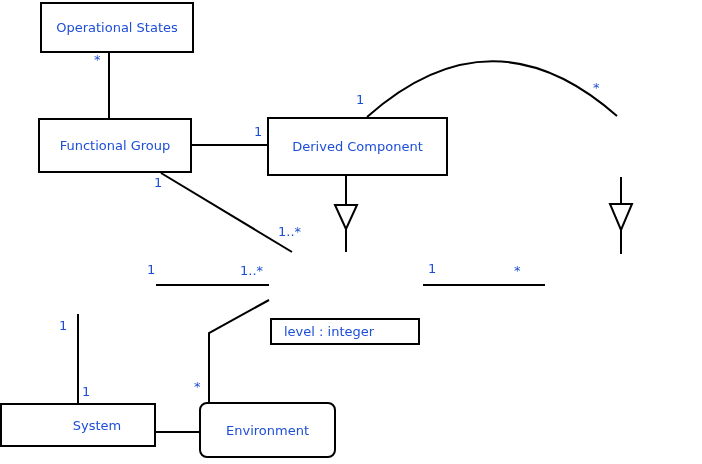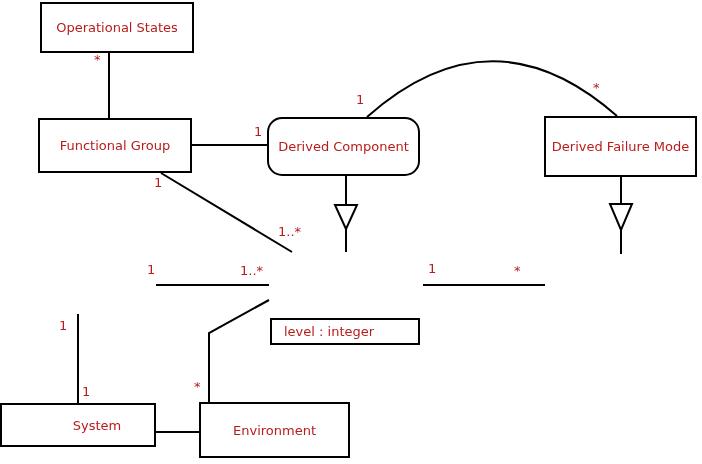--- a/index.html
+++ b/index.html
@@ -2,21 +2,21 @@
 <html><head>
 <meta charset="utf-8">
 <style>
   html, body { margin: 0; padding: 0; background: #ffffff; }
   .canvas {
     position: relative;
     width: 702px;
     height: 464px;
     background: #ffffff;
     font-family: "DejaVu Sans", sans-serif;
-    color: #b91c1c;
+    color: #1d4ed8;
     overflow: hidden;
   }
   svg.wires {
     position: absolute;
     left: 0; top: 0;
     width: 702px; height: 464px;
   }
   svg.wires .wire {
     stroke: #000000;
     stroke-width: 2;
@@ -44,28 +44,28 @@
   }
   .mult {
     position: absolute;
     font-size: 13px;
     line-height: 13px;
     white-space: nowrap;
   }
   
   #n-operational-states { left: 40px;  top: 2px;   width: 154px; height: 51px; }
   #n-functional-group   { left: 38px;  top: 118px; width: 154px; height: 55px; }
-  #n-derived-component  { left: 267px; top: 117px; width: 153px; height: 59px; border-radius: 15px; }
+  #n-derived-component  { left: 267px; top: 117px; width: 181px; height: 59px; }
   #n-derived-failure-mode { left: 544px; top: 116px; width: 153px; height: 61px; }
   #n-parts-list         { left: 1px;   top: 255px; width: 155px; height: 59px; }
   #n-component          { left: 269px; top: 252px; width: 154px; height: 65px; }
   #n-component-attr     { left: 270px; top: 318px; width: 150px; height: 27px; align-items: center; }
   #n-failure-mode       { left: 545px; top: 254px; width: 155px; height: 61px; }
   #n-system             { left: 0px;   top: 403px; width: 156px; height: 44px; padding-left: 38px; }
-  #n-environment        { left: 199px; top: 402px; width: 151px; height: 56px; }
+  #n-environment        { left: 199px; top: 402px; width: 137px; height: 56px; border-radius: 8px; }
   
   #m-os-star       { left: 94px;  top: 53px;  }
   #m-fgdc-1        { left: 254px; top: 125px; }
   #m-arc-1         { left: 356px; top: 93px;  }
   #m-arc-star      { left: 593px; top: 81px;  }
   #m-fgcomp-1      { left: 154px; top: 176px; }
   #m-fgcomp-n      { left: 278px; top: 225px; }
   #m-plcomp-1      { left: 147px; top: 263px; }
   #m-plcomp-n      { left: 240px; top: 264px; }
   #m-compfm-1      { left: 428px; top: 262px; }
@@ -113,23 +113,20 @@
   </div>
 
   <div class="node" id="n-functional-group">
     <span>Functional Group</span>
   </div>
 
   <div class="node" id="n-derived-component">
     <span>Derived Component</span>
   </div>
 
-  <div class="node" id="n-derived-failure-mode">
-    <span>Derived Failure Mode</span>
-  </div>
 
 
   <div class="node attr-compartment" id="n-component-attr">
     <span>level : integer</span>
   </div>
 
 
   <div class="node" id="n-system">
     <span>System</span>
   </div>

